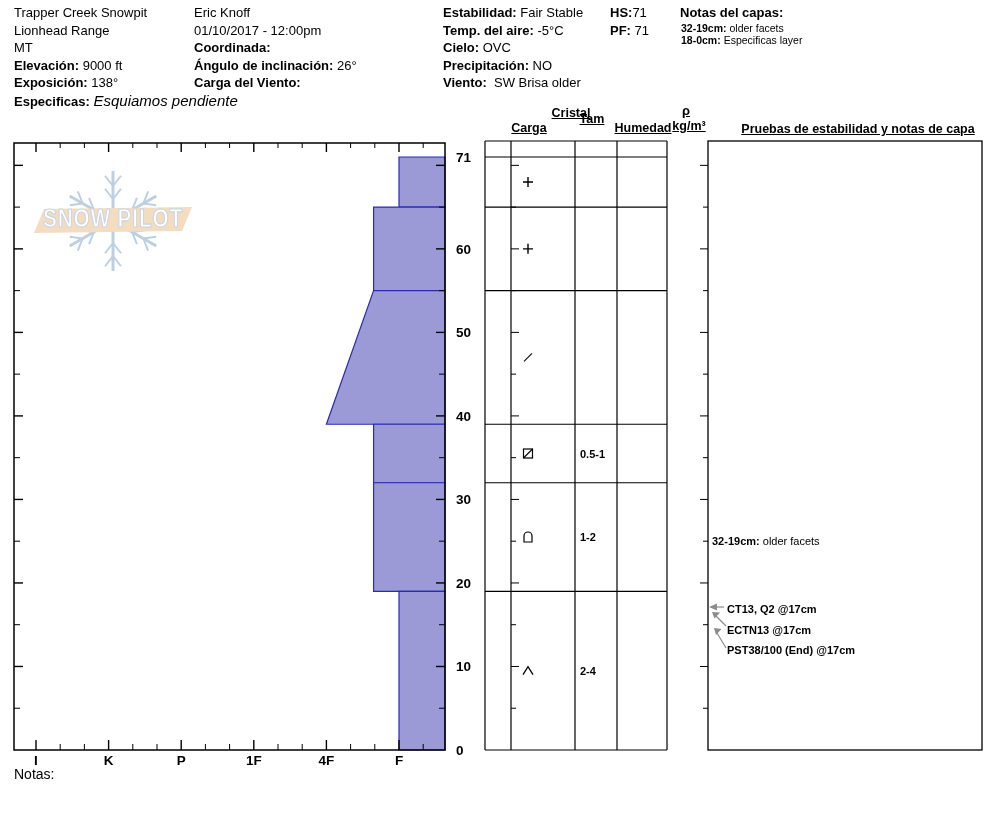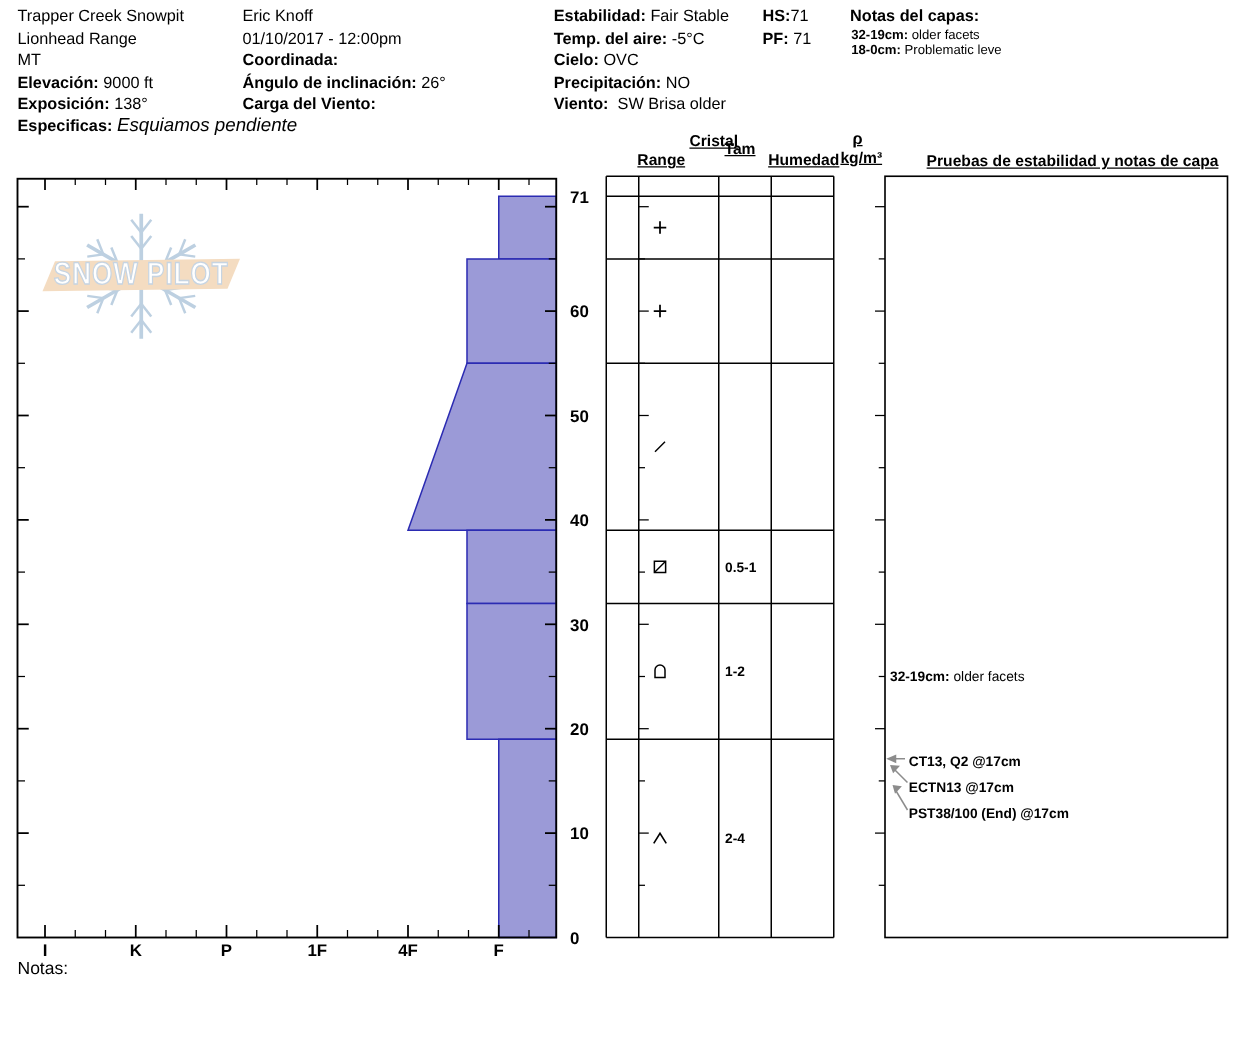--- a/index.html
+++ b/index.html
@@ -228,25 +228,25 @@
   <div class="hcol" style="left:610px">
     <div class="hline"><span class="lbl">HS:</span><span>71</span></div>
     <div class="hline"><span class="lbl">PF:</span> <span>71</span></div>
   </div>
 
   <div class="hcol" style="left:680px;font-weight:bold">
     <div class="hline"><span>Notas del capas:</span></div>
   </div>
   <div class="subnotes">
     <div><span class="lbl">32-19cm:</span> <span>older facets</span></div>
-    <div><span class="lbl">18-0cm:</span> <span>Problematic leve</span></div>
+    <div><span class="lbl">18-0cm:</span> <span>Especificas layer</span></div>
   </div>
 
   <div class="colhdr cc" style="left:571px;top:106px"><span>Cristal</span></div>
-  <div class="colhdr cc" style="left:529px;top:121px"><span>Range</span></div>
+  <div class="colhdr cc" style="left:529px;top:121px"><span>Carga</span></div>
   <div class="colhdr cc" style="left:592px;top:112px"><span>Tam</span></div>
   <div class="colhdr cc" style="left:643px;top:121px"><span>Humedad</span></div>
   <div class="colhdr cc" style="left:686px;top:103px;font-size:13px"><span>ρ</span></div>
   <div class="colhdr cc" style="left:689px;top:119px"><span>kg/m³</span></div>
   <div class="colhdr cc" style="left:858px;top:122px"><span>Pruebas de estabilidad y notas de capa</span></div>
 
   <div id="notas-bottom"><span>Notas:</span></div>
 </div>
 
 </body></html>

